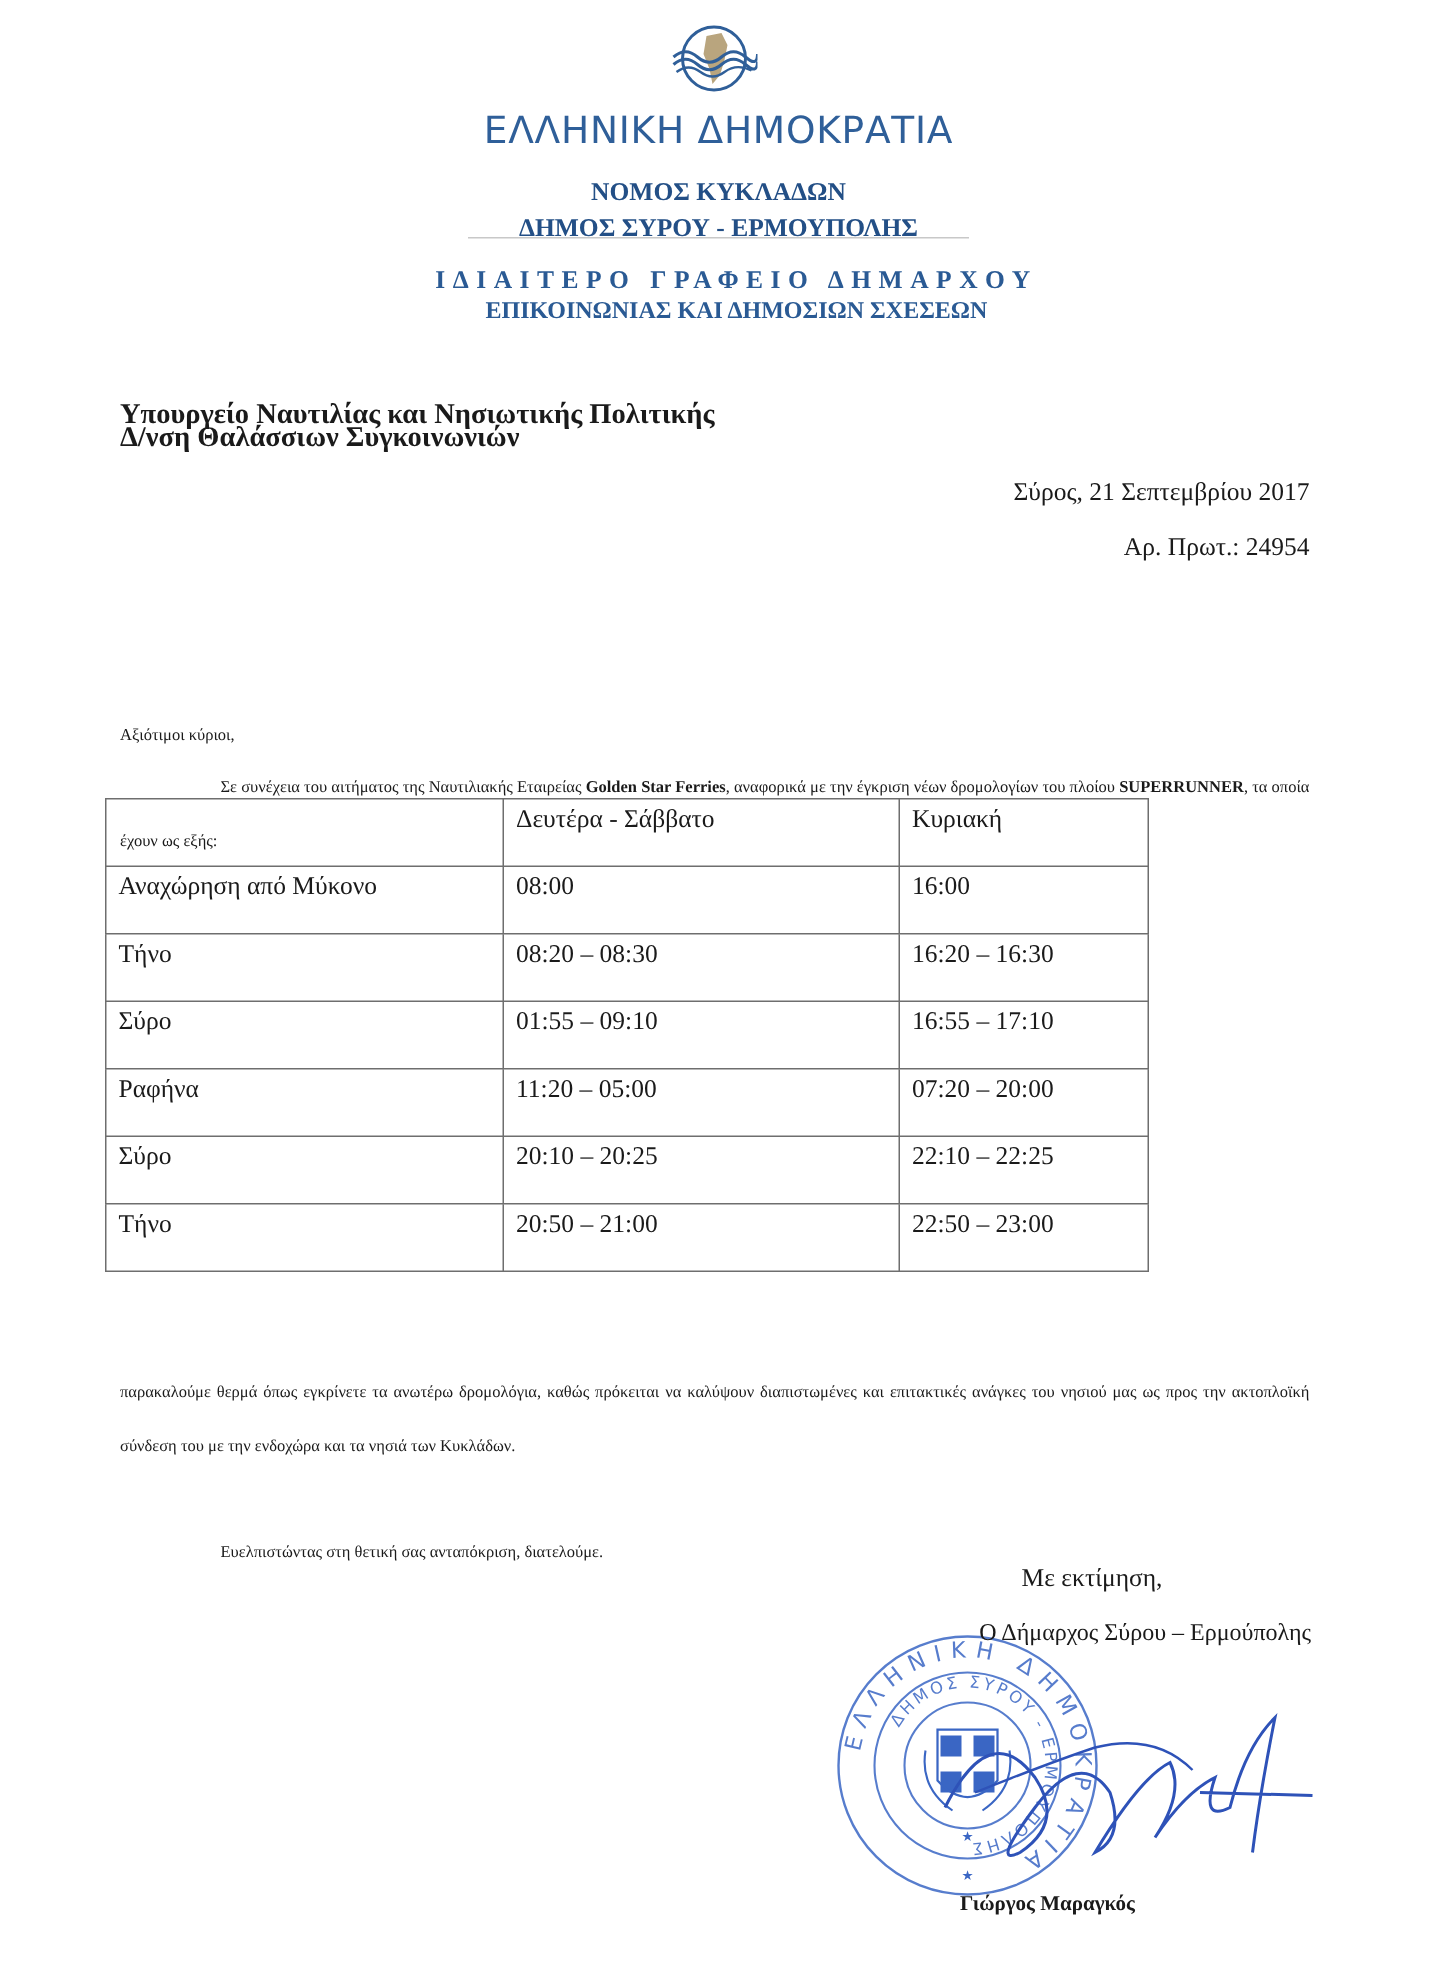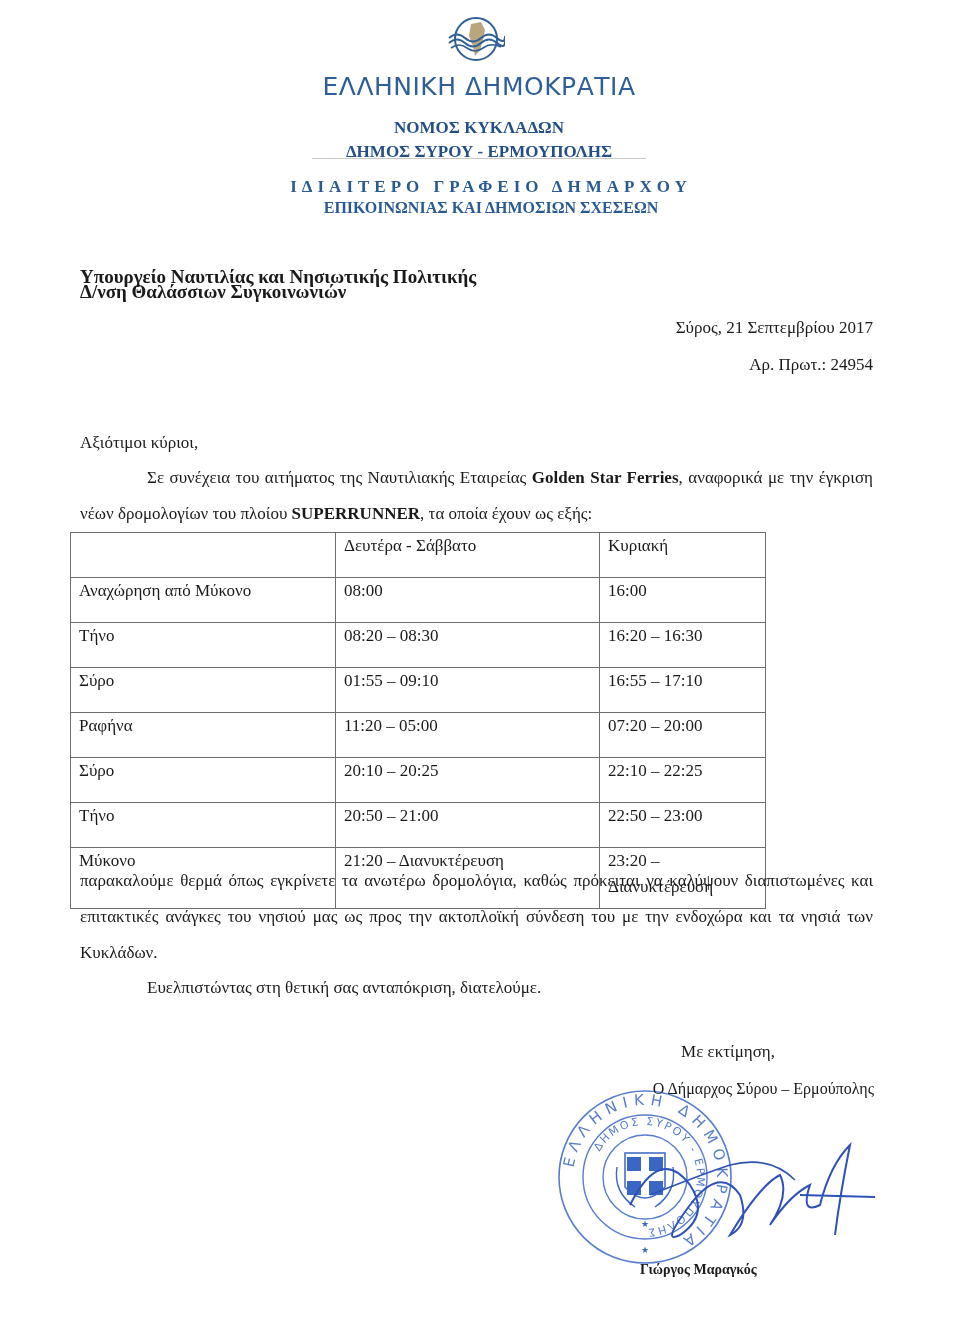--- a/index.html
+++ b/index.html
@@ -21,21 +21,21 @@
 
   
   .recipient { left: 80px; font-size: 19px; font-weight: bold; }
   #rcp1 { top: 239px; margin-top: 27px; }
   #rcp2 { top: 281px; }
 
   .right { right: 85px; text-align: right; font-size: 17px; }
   #date { top: 318px; }
   #protocol { top: 355px; }
 
-  .body-text { font-size: 17px; line-height: 36px; }
+  .body-text { font-size: 11px; line-height: 36px; margin-top: 47px; }
   #salutation { left: 80px; top: 425px; }
   #para1 { left: 80px; top: 460px; width: 793px; text-align: justify; text-indent: 67px; }
 
   
   #schedule { position: absolute; left: 70px; top: 532px; width: 696px; border-collapse: collapse; font-size: 17px; }
   #schedule td { border: 1.5px solid #6e6e6e; height: 36px; padding: 0 8px 8px 8px; vertical-align: top; line-height: 26px; }
   #schedule td.c0 { width: 248px; }
   #schedule td.c1 { width: 247px; }
 
   #para2 { left: 80px; top: 863px; width: 793px; text-align: justify; }
@@ -105,25 +105,20 @@
       <tr>
         <td class="c0">Σύρο</td>
         <td class="c1">20:10 – 20:25</td>
         <td class="c2">22:10 – 22:25</td>
       </tr>
       <tr>
         <td class="c0">Τήνο</td>
         <td class="c1">20:50 – 21:00</td>
         <td class="c2">22:50 – 23:00</td>
       </tr>
-      <tr>
-        <td class="c0">Μύκονο</td>
-        <td class="c1">21:20 – Διανυκτέρευση</td>
-        <td class="c2">23:20 – Διανυκτέρευση</td>
-      </tr>
     </tbody>
 </table>
 
 <div id="para2" class="abs body-text">παρακαλούμε θερμά όπως εγκρίνετε τα ανωτέρω δρομολόγια, καθώς πρόκειται να καλύψουν διαπιστωμένες και επιτακτικές ανάγκες του νησιού μας ως προς την ακτοπλοϊκή σύνδεση του με την ενδοχώρα και τα νησιά των Κυκλάδων.</div>
 <div id="closing" class="abs body-text">Ευελπιστώντας στη θετική σας ανταπόκριση, διατελούμε.</div>
 
 <div id="regards" class="abs">Με εκτίμηση,</div>
 <div id="mayor-title" class="abs">Ο Δήμαρχος Σύρου – Ερμούπολης</div>
 
 <svg id="stamp" class="abs" viewBox="0 0 180 180">

